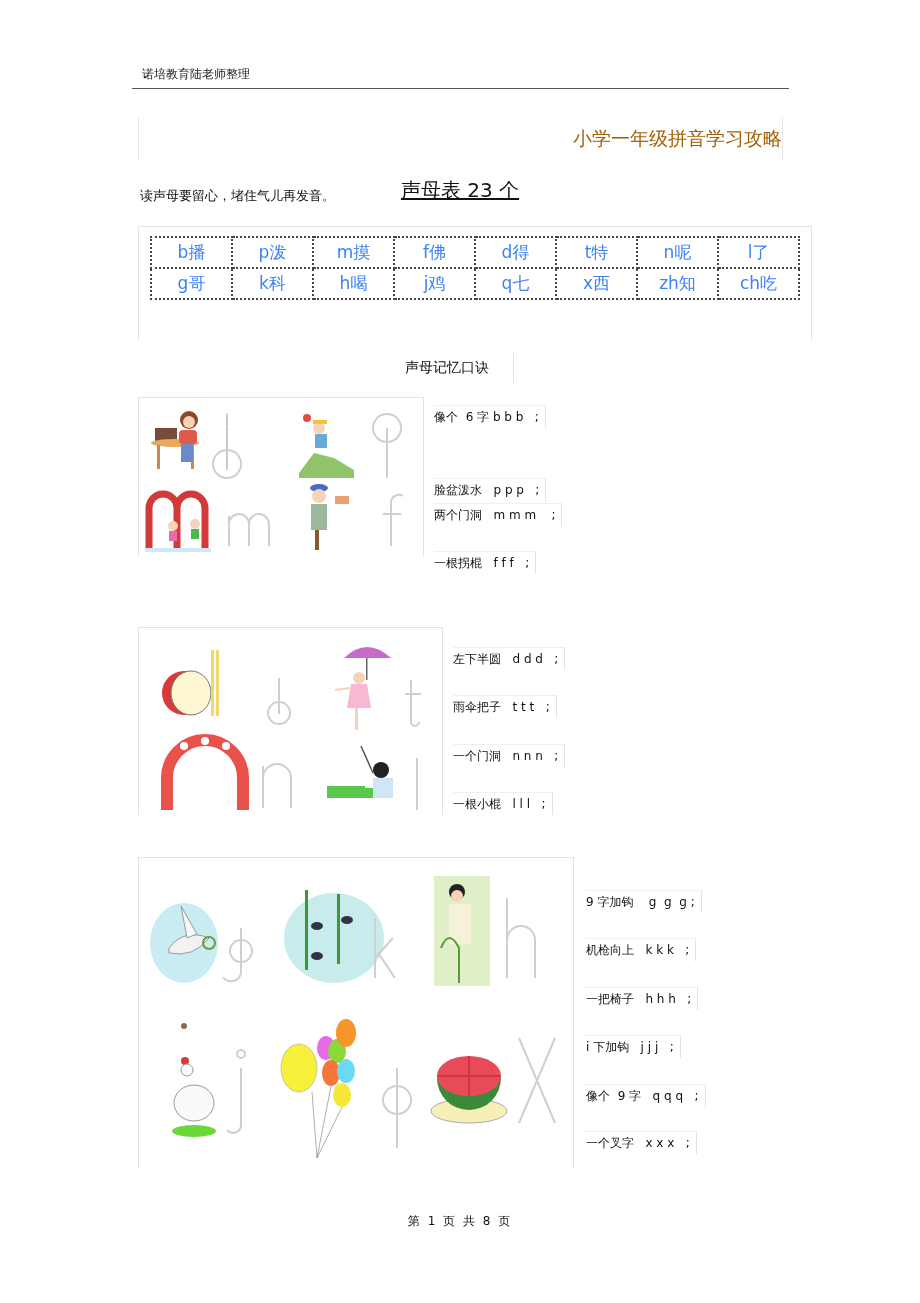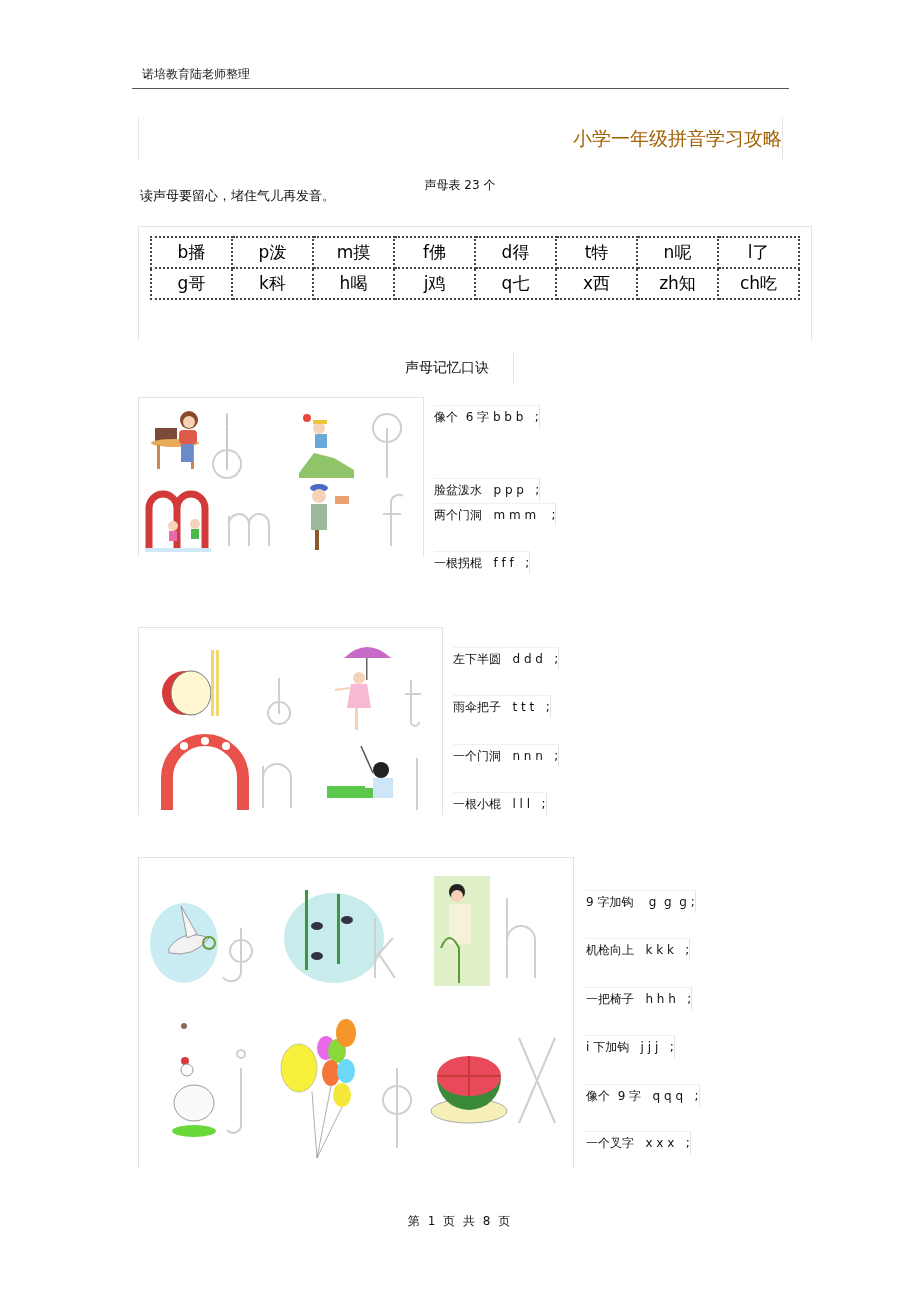--- a/index.html
+++ b/index.html
@@ -4,31 +4,31 @@
 <style>
   html, body { margin: 0; padding: 0; background: #ffffff; }
   body { width: 920px; height: 1303px; position: relative; overflow: hidden;
          font-family: "DejaVu Sans", "Liberation Sans", sans-serif; color: #111; }
   .abs { position: absolute; }
   .header-text { left: 142px; top: 66px; font-size: 12px; color: #222; }
   .header-rule { left: 132px; top: 88px; width: 657px; height: 1px; background: #555; }
   .title-box { left: 138px; top: 118px; width: 643px; height: 42px;
                border-left: 1px solid #e6e6e6; border-right: 1px solid #e6e6e6; }
   .title-text { position: absolute; left: 0; right: 0; top: 8px; text-align: right; font-size: 19px; color: #a16207; }
-  .subtitle { left: 0; width: 920px; top: 177px; text-align: center; font-size: 12px; }
+  .subtitle { left: 0; width: 920px; top: 177px; text-align: center; font-size: 20px; text-decoration: underline; }
   .intro { left: 140px; top: 187px; font-size: 13px; }
   .table-wrap { left: 138px; top: 226px; width: 672px; height: 114px;
                 border-left: 1px solid #e3e3e3; border-top: 1px solid #e3e3e3; border-right: 1px solid #e3e3e3; }
   .initials-table { position: absolute; left: 11px; top: 9px; border-collapse: collapse; }
   .initials-table td { width: 79px; height: 29px; border: 2px dotted #444; text-align: center;
-                       color: #000000; font-size: 17px; padding: 0; }
+                       color: #3b82f6; font-size: 17px; padding: 0; }
   .mnemonic-title { left: 405px; top: 359px; font-size: 14px; }
   .mnemonic-title-rule { left: 513px; top: 353px; width: 1px; height: 30px; background: #e3e3e3; }
   .img-box { border: 1px solid #e3e3e3; border-bottom: none; background: #fff; overflow: hidden; }
-  .rhyme { font-size: 12px; color: #111; white-space: pre; 
+  .rhyme { font-size: 12px; color: #111; white-space: pre; padding-right: 6px;
            border-right: 1px solid #e3e3e3; border-top: 1px solid #f0f0f0; line-height: 22px; }
   .footer { left: 0; width: 920px; top: 1213px; text-align: center; font-size: 12px; letter-spacing: 2px; }
   .trace { fill: none; stroke: #cfcfcf; stroke-width: 2; }
   .trace-dash { fill: none; stroke: #bdbdbd; stroke-width: 1; stroke-dasharray: 3 3; }
 </style>
 </head>
 <body>
 
 <div class="abs header-text">诺培教育陆老师整理</div>
 <div class="abs header-rule"></div>

